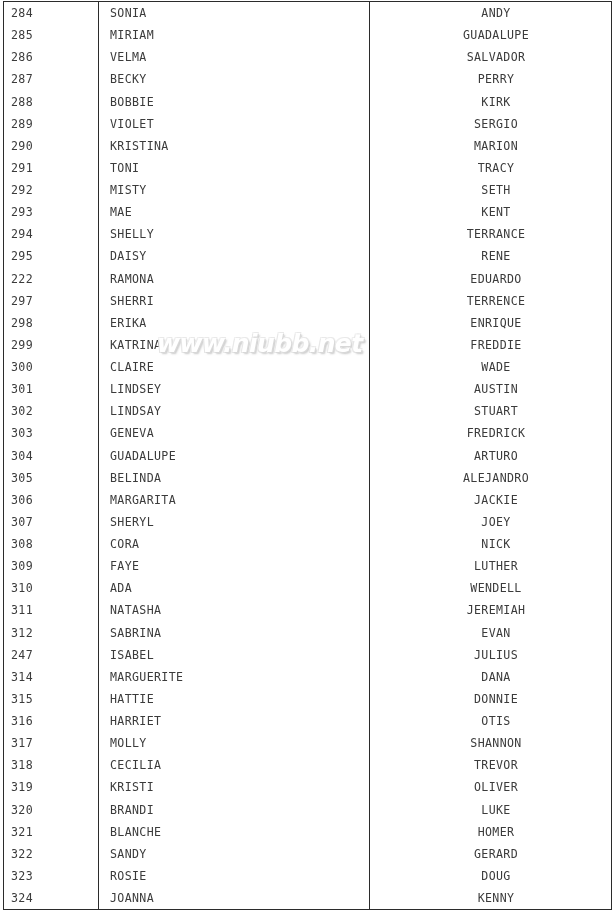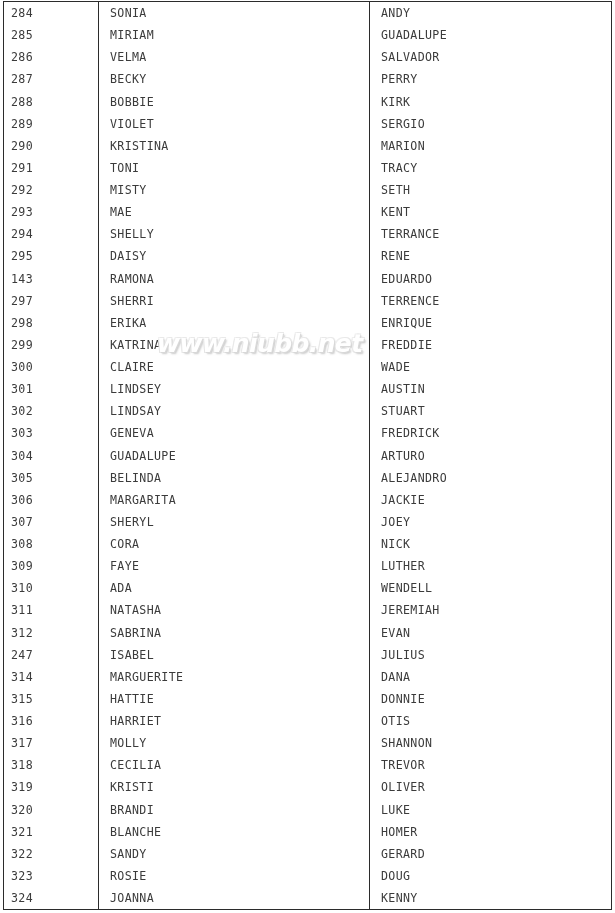--- a/index.html
+++ b/index.html
@@ -60,20 +60,21 @@
     padding-left: 7px;
     border-right: 1.2px solid #2b2b2b;
   }
   .name-table td.cell-female {
     padding-left: 11px;
     border-right: 1.2px solid #2b2b2b;
     margin-left: 36px;
   }
   .name-table td.cell-male {
     padding-left: 11px;
+    text-align: center;
   }
 
   
   #watermark {
     position: absolute;
     left: 157px;
     top: 330px;
     width: 190px;
     height: 28px;
     font-family: "DejaVu Sans", "Liberation Sans", sans-serif;
@@ -160,21 +161,21 @@
           <td class="cell-index">294</td>
           <td class="cell-female">SHELLY</td>
           <td class="cell-male">TERRANCE</td>
         </tr>
         <tr>
           <td class="cell-index">295</td>
           <td class="cell-female">DAISY</td>
           <td class="cell-male">RENE</td>
         </tr>
         <tr>
-          <td class="cell-index">143</td>
+          <td class="cell-index">222</td>
           <td class="cell-female">RAMONA</td>
           <td class="cell-male">EDUARDO</td>
         </tr>
         <tr>
           <td class="cell-index">297</td>
           <td class="cell-female">SHERRI</td>
           <td class="cell-male">TERRENCE</td>
         </tr>
         <tr>
           <td class="cell-index">298</td>

